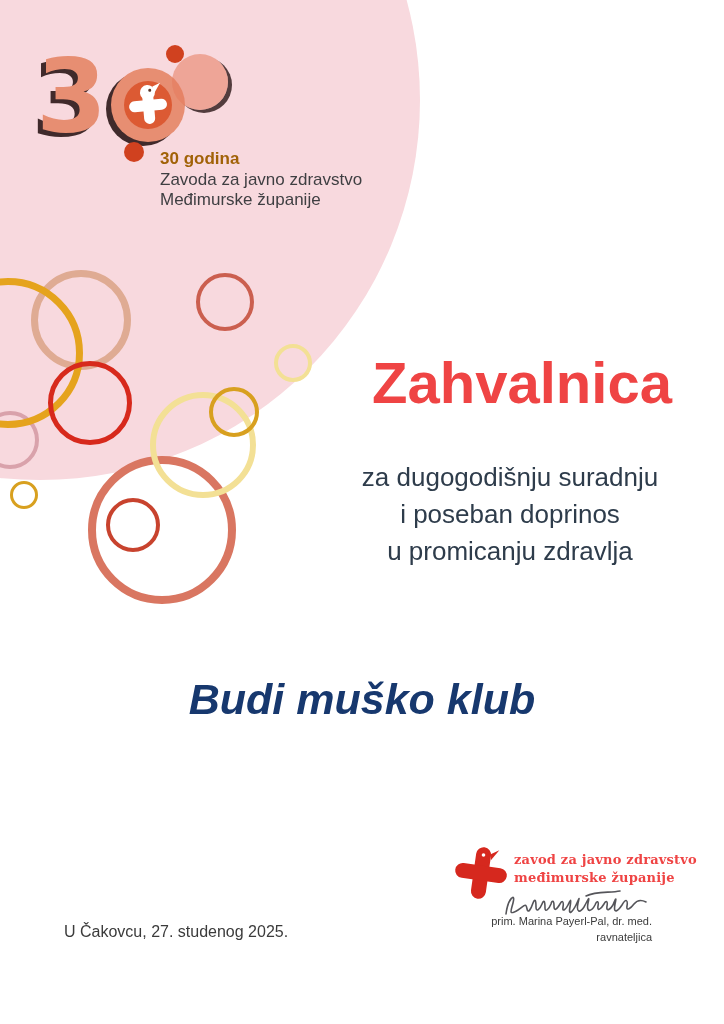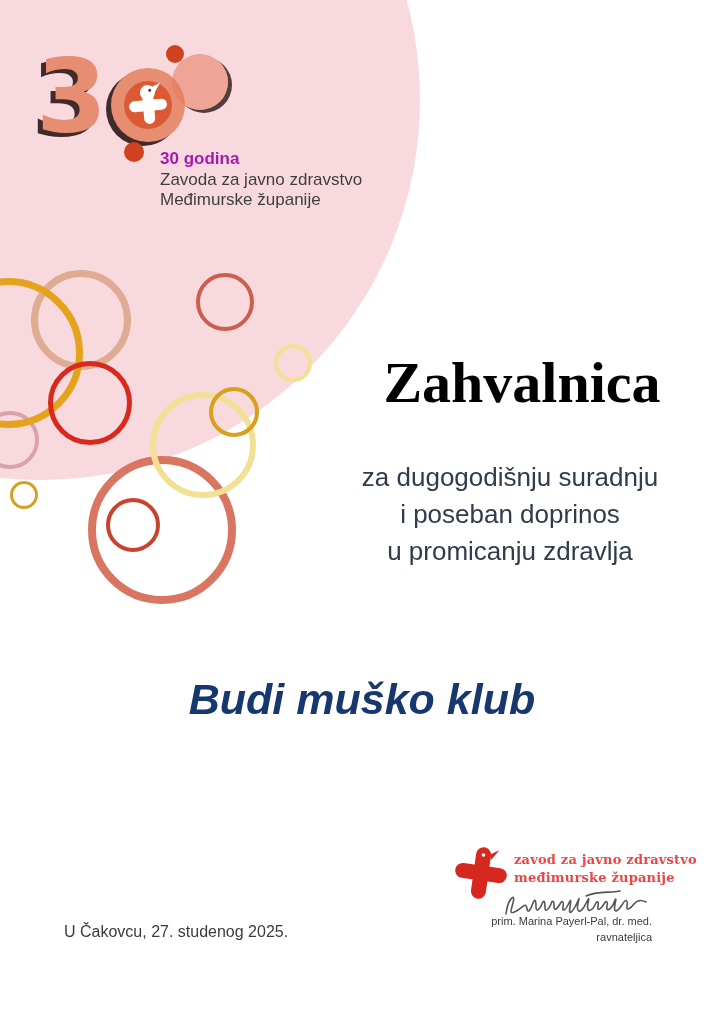--- a/index.html
+++ b/index.html
@@ -41,40 +41,40 @@
     background:#d0411f;z-index:6;
   }
   .dot-bottom{
     position:absolute;left:124px;top:142px;width:20px;height:20px;border-radius:50%;
     background:#d0411f;z-index:6;
   }
   .logo-caption{
     position:absolute;left:160px;top:149px;z-index:6;
     font-size:17px;line-height:20.5px;color:#3f3f42;
   }
-  .logo-caption .b{font-weight:bold;color:#a21caf;}
+  .logo-caption .b{font-weight:bold;color:#a16207;}
   .logo-caption .years{font-weight:bold;color:#d5271d;}
   
   .ring{position:absolute;border-radius:50%;border-style:solid;box-sizing:border-box;background:transparent;}
   .ring-peach     {left:31px; top:270px;width:100px;height:100px;border-width:7px;border-color:#dfab93;z-index:1;}
   .ring-amber-big {left:-67px;top:278px;width:150px;height:150px;border-width:7px;border-color:#e5a31d;z-index:2;}
   .ring-salmon-sm {left:196px;top:273px;width:58px;height:58px;border-width:4px;border-color:#cb5f4f;z-index:1;}
   .ring-red       {left:48px; top:361px;width:84px;height:84px;border-width:5px;border-color:#d7291c;z-index:3;}
   .ring-pink      {left:-19px;top:411px;width:58px;height:58px;border-width:4px;border-color:#d9a2ab;z-index:1;}
   .ring-amber-tiny{left:10px; top:481px;width:28px;height:28px;border-width:3px;border-color:#d8a01f;z-index:1;}
   .ring-yellow-big{left:150px;top:392px;width:106px;height:106px;border-width:6px;border-color:#f3e095;z-index:4;}
   .ring-amber-med {left:209px;top:387px;width:50px;height:50px;border-width:4px;border-color:#d8a01f;z-index:5;}
   .ring-yellow-sm {left:274px;top:344px;width:38px;height:38px;border-width:4px;border-color:#f3e095;z-index:1;}
   .ring-salmon-big{left:88px; top:456px;width:148px;height:148px;border-width:8px;border-color:#d97661;z-index:3;}
   .ring-orange-in {left:106px;top:498px;width:54px;height:54px;border-width:4px;border-color:#c8432e;z-index:4;}
   
   .title{
     position:absolute;left:322px;top:351px;width:400px;text-align:center;z-index:10;
-    font-family:Liberation Serif, serif;font-weight:bold;
-    font-size:58px;line-height:64px;color:#000000;
+    font-family:Liberation Sans, sans-serif;font-weight:bold;
+    font-size:58px;line-height:64px;color:#ef4444;
   }
   .subtitle{
     position:absolute;left:318px;top:459px;width:384px;text-align:center;z-index:10;
     font-size:26px;line-height:37px;color:#2e3c4b;
   }
   .recipient{
     position:absolute;left:0;top:674px;width:724px;text-align:center;z-index:10;
     font-weight:bold;font-style:italic;font-size:43px;line-height:50px;color:#17386e;
   }
   

